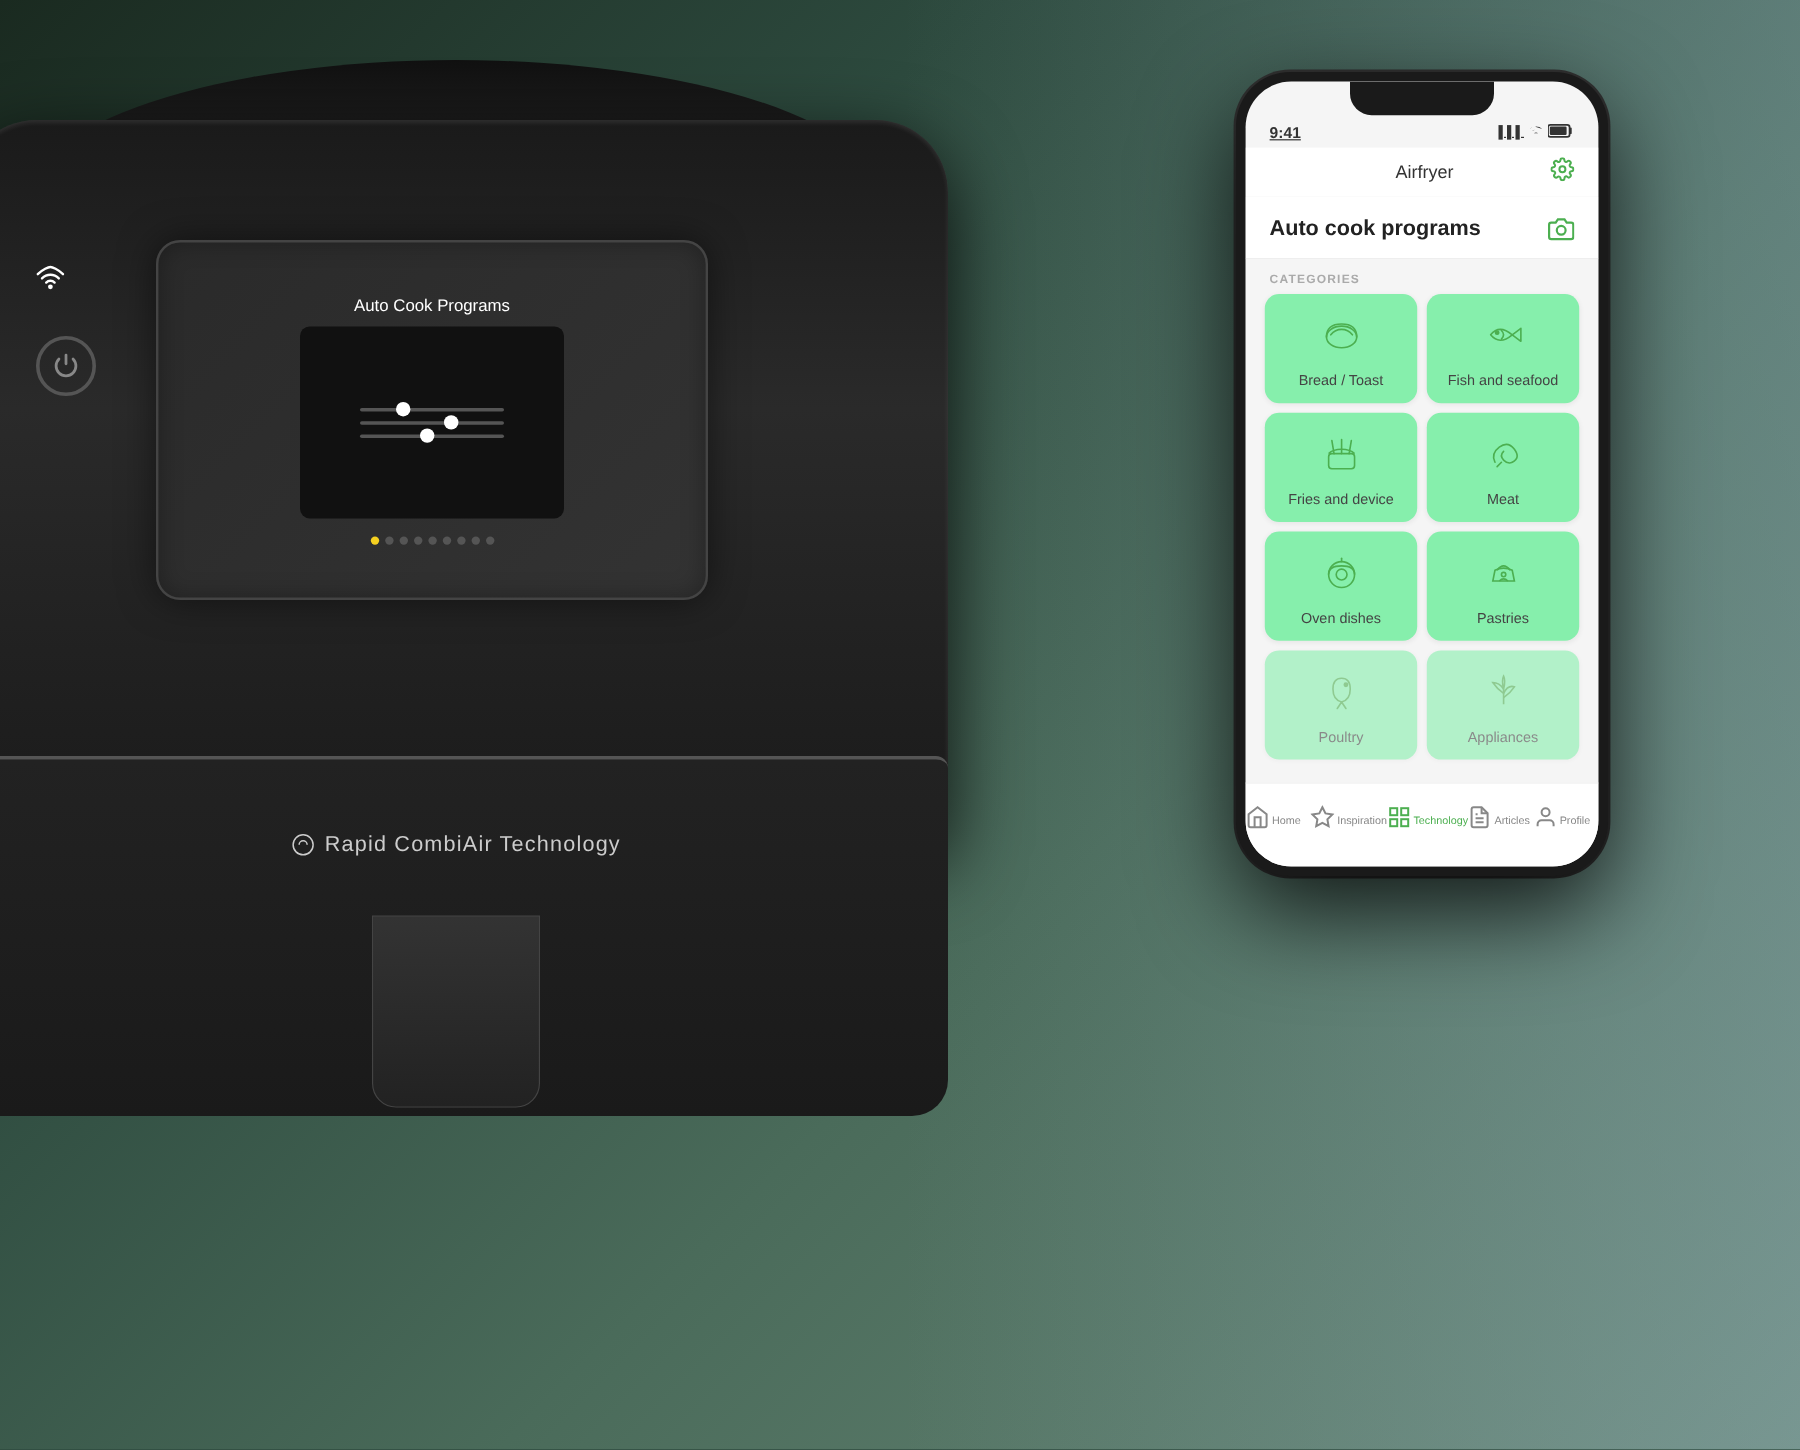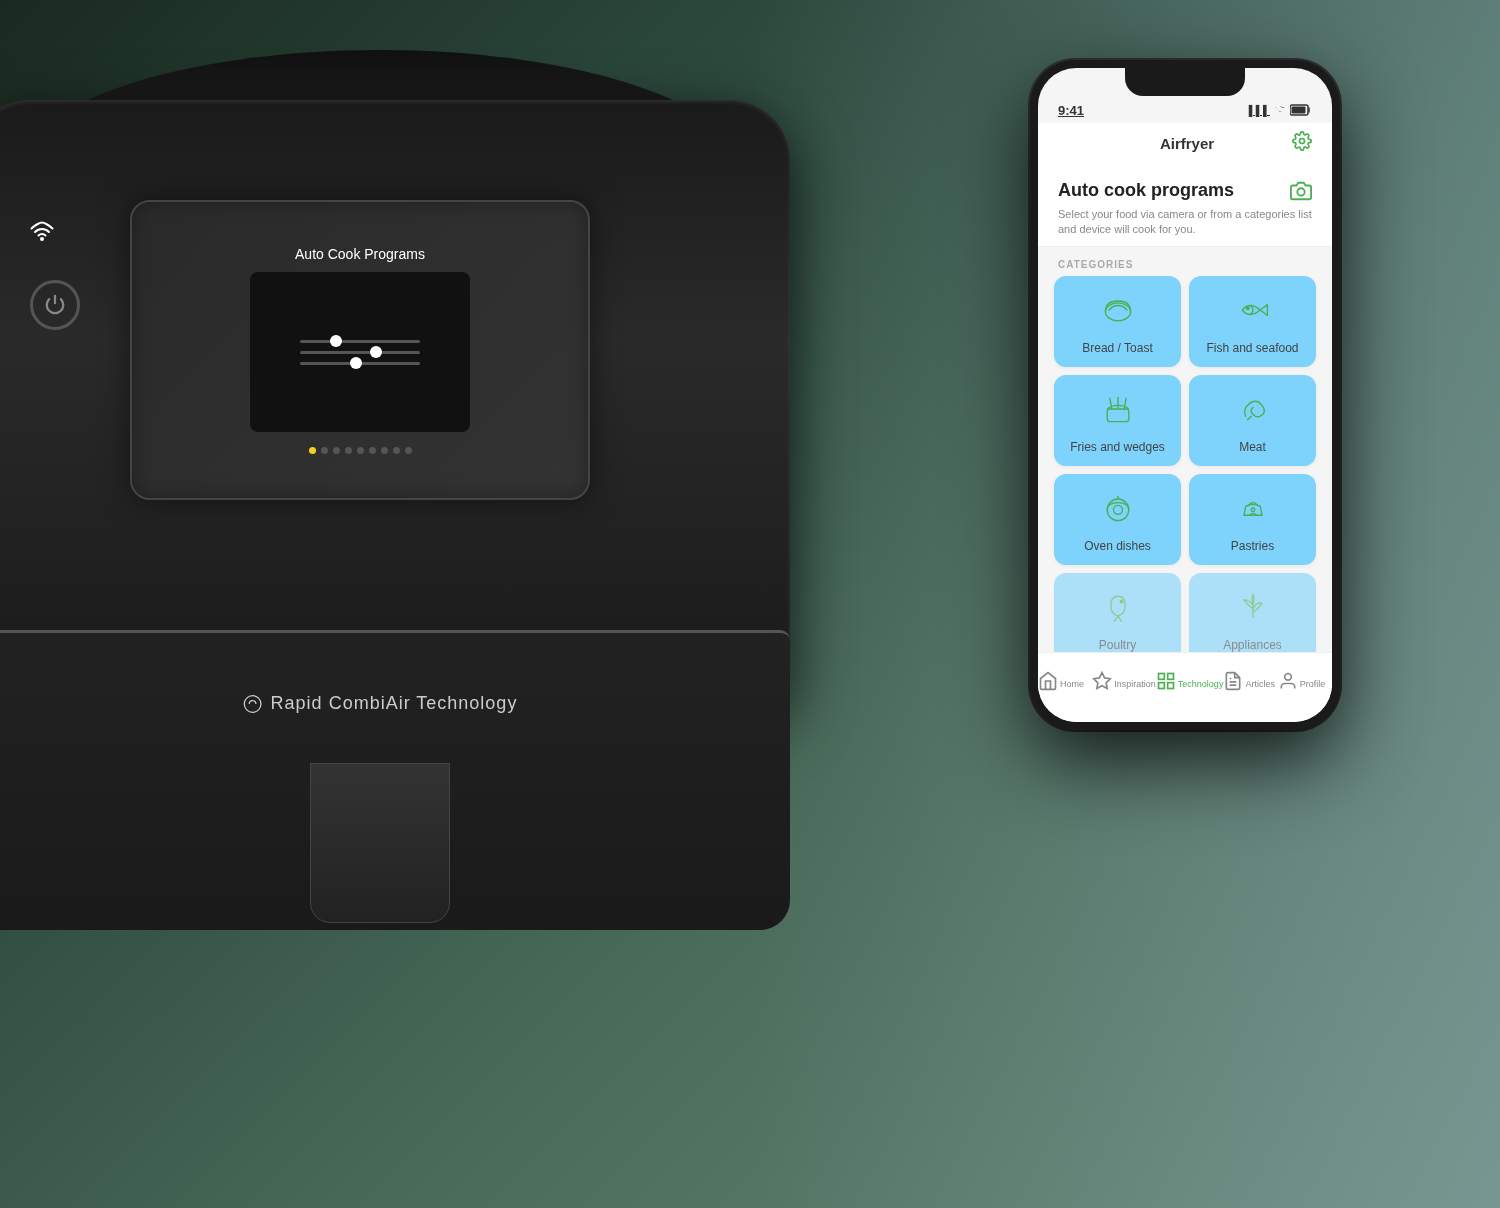--- a/index.html
+++ b/index.html
@@ -267,21 +267,21 @@
     .app-header {
       display: flex;
       justify-content: space-between;
       align-items: center;
       padding: 8px 20px 8px;
       background: white;
     }
 
     .app-title {
       font-size: 15px;
-      font-weight: 700;
+      font-weight: 400;
       color: #333;
       text-align: center;
       flex: 1;
     }
 
     .gear-icon {
       color: #4caf50;
       font-size: 18px;
     }
 
@@ -333,21 +333,21 @@
 
     
     .categories-grid {
       display: grid;
       grid-template-columns: 1fr 1fr;
       gap: 8px;
       padding: 0 16px;
     }
 
     .category-card {
-      background: #7dd3fc;
+      background: #86efac;
       border-radius: 12px;
       padding: 16px 12px 12px;
       display: flex;
       flex-direction: column;
       align-items: center;
       gap: 8px;
       box-shadow: 0 1px 4px rgba(0,0,0,0.06);
     }
 
     .category-icon {
@@ -511,21 +511,20 @@
         <div class="section-header">
           <div class="header-row">
             <div class="section-title">Auto cook programs</div>
             <div class="camera-icon-btn">
               <svg width="22" height="22" viewBox="0 0 24 24" fill="none" stroke="#4caf50" stroke-width="2">
                 <path d="M23 19a2 2 0 0 1-2 2H3a2 2 0 0 1-2-2V8a2 2 0 0 1 2-2h4l2-3h6l2 3h4a2 2 0 0 1 2 2z"></path>
                 <circle cx="12" cy="13" r="4"></circle>
               </svg>
             </div>
           </div>
-          <div class="section-desc">Select your food via camera or from a categories list and device will cook for you.</div>
         </div>
 
         <div class="categories-label">CATEGORIES</div>
 
         <div class="categories-grid">
 
           <div class="category-card">
             <div class="category-icon">
               <svg class="cat-svg" viewBox="0 0 40 40" fill="none" stroke="#4caf50" stroke-width="1.5">
                 <ellipse cx="20" cy="22" rx="14" ry="10" stroke-width="1.5"></ellipse>
@@ -549,21 +548,21 @@
           </div>
 
           <div class="category-card">
             <div class="category-icon">
               <svg class="cat-svg" viewBox="0 0 40 40" fill="none" stroke="#4caf50" stroke-width="1.5">
                 <rect x="8" y="20" width="24" height="14" rx="3"></rect>
                 <path d="M13 20 L11 8 M20 20 L20 7 M27 20 L29 8" stroke-linecap="round"></path>
                 <path d="M8 20 Q12 16 20 16 Q28 16 32 20"></path>
               </svg>
             </div>
-            <div class="category-label">Fries and wedges</div>
+            <div class="category-label">Fries and device</div>
           </div>
 
           <div class="category-card">
             <div class="category-icon">
               <svg class="cat-svg" viewBox="0 0 40 40" fill="none" stroke="#4caf50" stroke-width="1.5">
                 <path d="M12 28 Q8 20 16 14 Q24 8 30 16 Q36 24 28 28 Q24 30 20 26 Q16 22 20 18" stroke-linecap="round"></path>
                 <path d="M14 32 L18 28" stroke-linecap="round"></path>
               </svg>
             </div>
             <div class="category-label">Meat</div>

